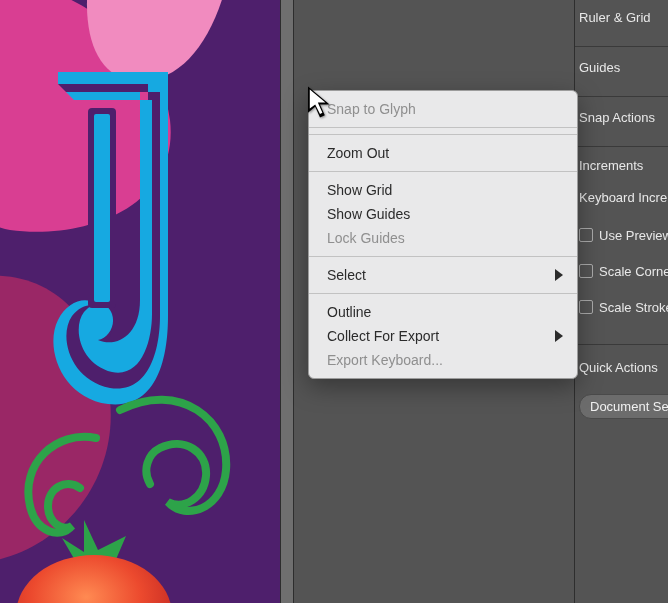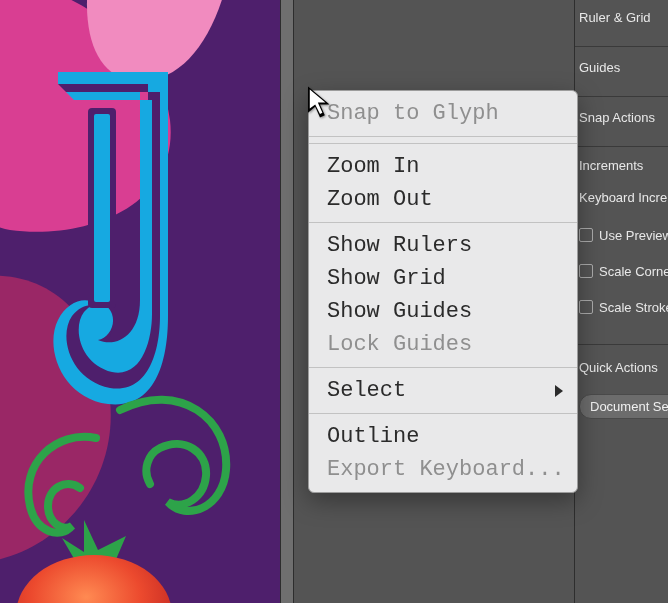--- a/index.html
+++ b/index.html
@@ -66,26 +66,25 @@
     left: 308px; top: 90px;
     width: 270px;
     background: #e9e9ea;
     border: 1px solid #9c9c9c;
     border-radius: 6px;
     box-shadow: 0 8px 24px rgba(0,0,0,0.35);
     padding: 6px 0;
   }
   .menu-item {
     padding: 4px 18px;
-    font-size: 22px;
+    font-size: 14px;
     color: #2b2b2b;
     white-space: nowrap;
     cursor: default;
     position: relative;
-    font-family: Liberation Mono, monospace;
   }
   .menu-item.disabled { color: #8f8f8f; }
   .menu-sep {
     height: 1px;
     background: #c2c2c2;
     margin: 6px 0;
   }
   .menu-arrow {
     position: absolute;
     right: 14px; top: 50%;
@@ -181,30 +180,29 @@
   <div class="panel-sec" style="top:360px">Quick Actions</div>
   <div class="panel-sec" style="top:394px">
     <span class="panel-btn">Document Setup</span>
   </div>
 </div>
 
 <div class="context-menu" id="ctx">
     <div class="menu-item disabled">Snap to Glyph</div>
     <div class="menu-sep"></div>
     <div class="menu-sep"></div>
-    <div class="menu-item">Zoom In</div>
     <div class="menu-item">Zoom Out</div>
     <div class="menu-sep"></div>
-    <div class="menu-item">Show Rulers</div>
     <div class="menu-item">Show Grid</div>
     <div class="menu-item">Show Guides</div>
     <div class="menu-item disabled">Lock Guides</div>
     <div class="menu-sep"></div>
     <div class="menu-item">Select<span class="menu-arrow"></span></div>
     <div class="menu-sep"></div>
     <div class="menu-item">Outline</div>
+    <div class="menu-item">Collect For Export<span class="menu-arrow"></span></div>
     <div class="menu-item disabled">Export Keyboard...</div>
   </div>
 
 <svg class="cursor-svg" viewBox="0 0 24 30">
   <path d="M 2 2 L 2 24 L 8 19 L 12 28 L 16 26 L 12 17 L 20 17 Z" fill="#000"></path>
   <path d="M 3.5 4.5 L 3.5 20.5 L 8 17 L 12 25 L 14 24 L 10.2 15.5 L 16.5 15.5 Z" fill="#fff"></path>
 </svg>
 
 </body></html>

